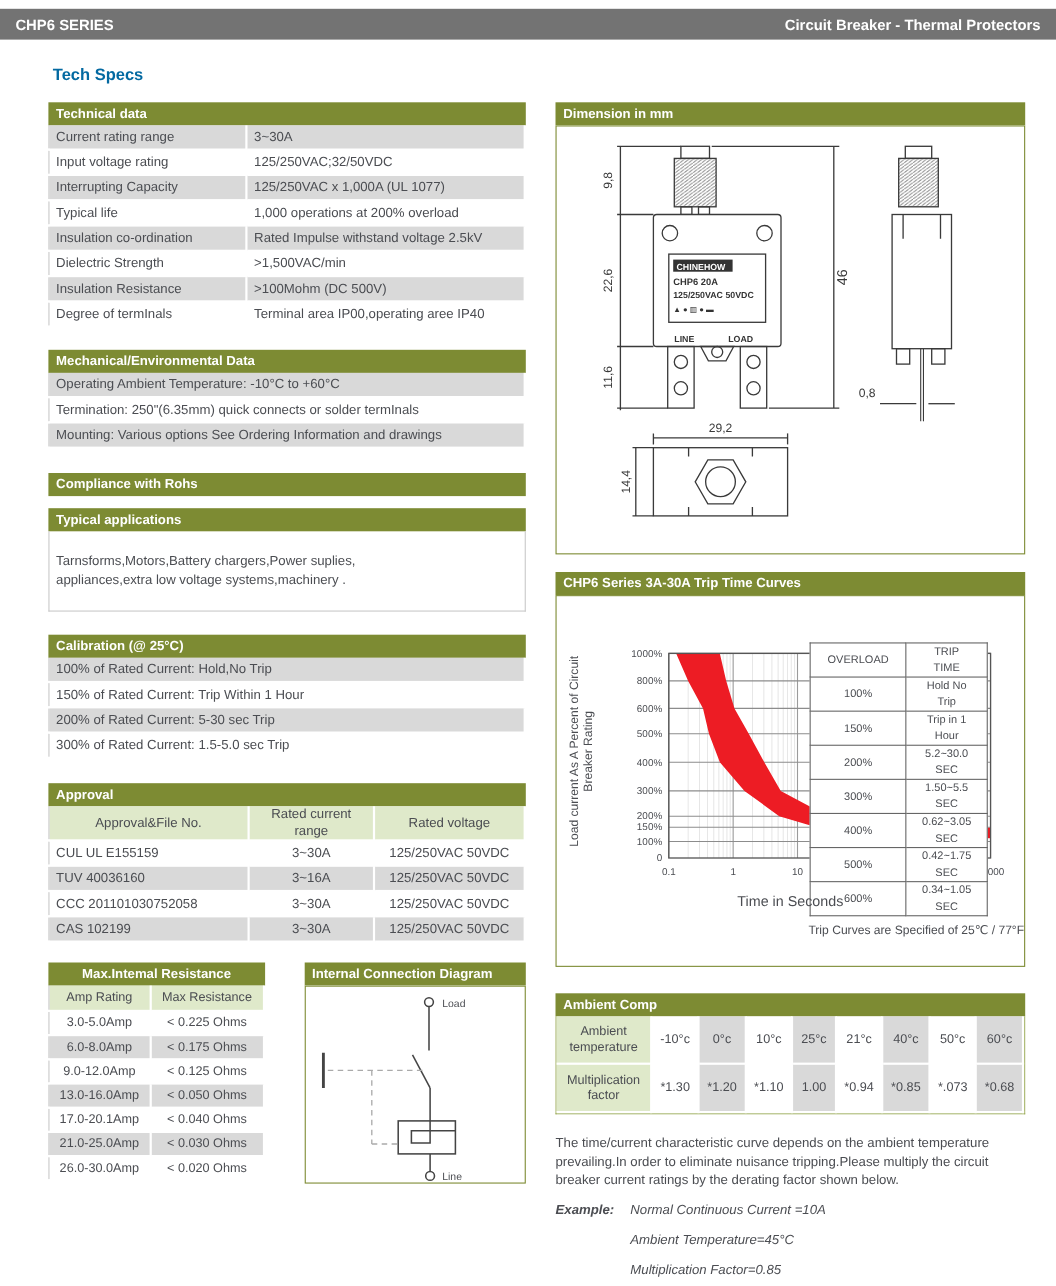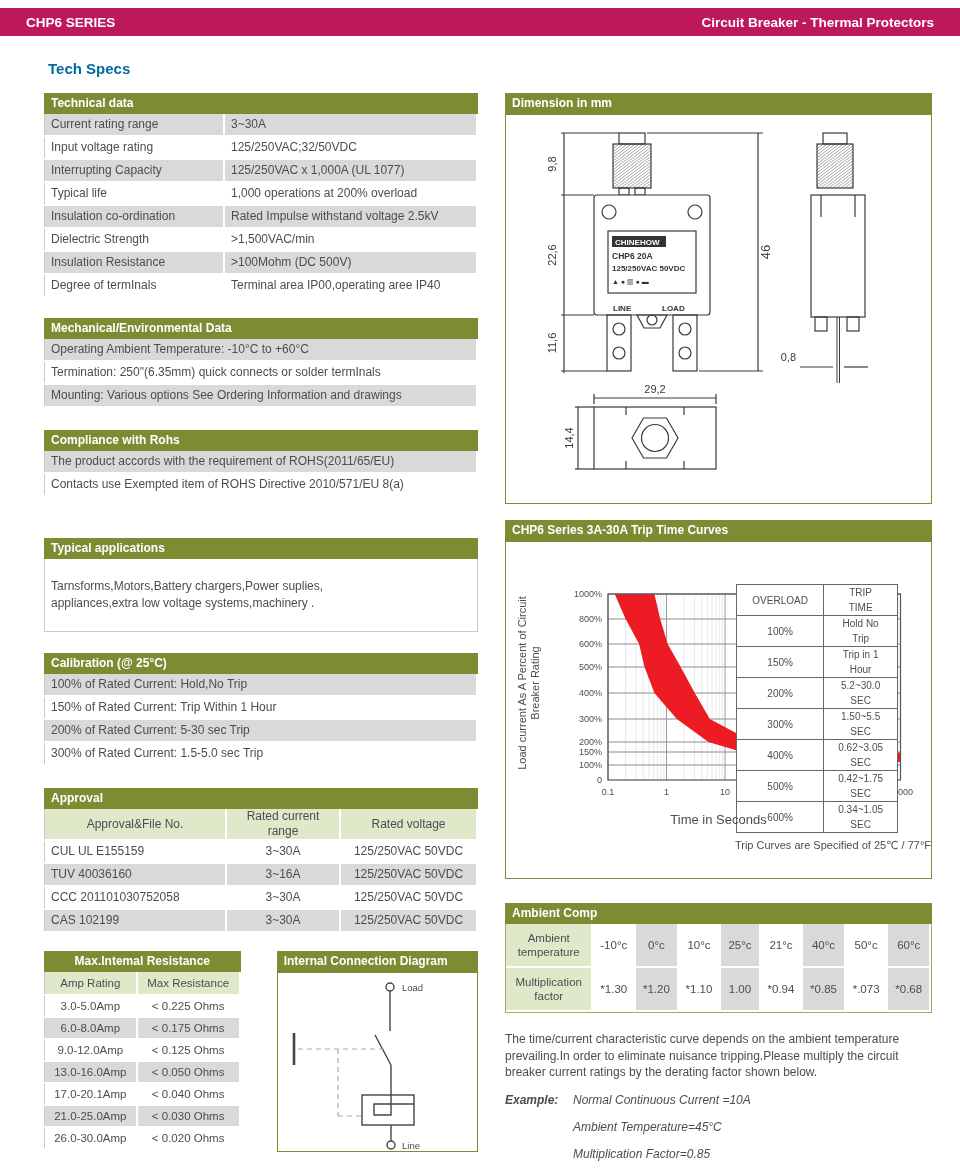--- a/index.html
+++ b/index.html
@@ -1,33 +1,33 @@
 <!DOCTYPE html>
 <html><head>
 <meta charset="utf-8">
 <style>
   html,body{margin:0;padding:0}
   body{width:960px;height:1169px;overflow:hidden;position:relative;background:#fff;
        font-family:"Liberation Sans","DejaVu Sans",sans-serif;color:#4b4d52;}
-  .banner{position:absolute;left:0;top:8px;width:960px;height:28px;background:#be185d;color:#fff;
+  .banner{position:absolute;left:0;top:8px;width:960px;height:28px;background:#737373;color:#fff;
           font-weight:bold;font-size:13.5px;display:flex;justify-content:space-between;align-items:center;
-          padding:0 26px;box-sizing:border-box}
+          padding:0 14px;box-sizing:border-box}
   .tech-title{position:absolute;left:48px;top:60px;font-size:15px;font-weight:bold;color:#0369a1}
   .colL{position:absolute;left:44px;top:93px;width:434px}
   .colR{position:absolute;left:505px;top:93px;width:427px}
   .sec-h{background:#7d8b33;color:#ffffff;font-weight:bold;font-size:12px;height:21px;line-height:21px;
          padding:0 7px;box-sizing:border-box}
   .sec-h.center{text-align:center}
   table{border-collapse:collapse;width:100%;font-size:12px;color:#4b4d52}
   .tbl{border:1px solid #c9c9c9;border-top:none}
   td,th{padding:0 6px;height:21px;line-height:15px;border-bottom:2px solid #fff;border-right:2px solid #fff}
   tr.g{background:#d9d9d9}
   tr.w{background:#fff}
   .kv .k{width:166px}
-  .mb20{margin-bottom:20px}.mb22{margin-bottom:22px}.mb23{margin-bottom:41px}.mb21{margin-bottom:21px}
+  .mb20{margin-bottom:20px}.mb22{margin-bottom:22px}.mb23{margin-bottom:11px}.mb21{margin-bottom:21px}
   .mb18{margin-bottom:18px}.mb16{margin-bottom:16px}.mb24{margin-bottom:24px}
   .app-box{border:1px solid #c9c9c9;border-top:none;padding:19px 6px;font-size:12px;line-height:17px;
            height:34px;white-space:pre-line}
   .appr th{background:#dfe9ca;font-weight:normal;text-align:center;height:24px}
   .appr td.c,.appr th{text-align:center}
   .appr .col1{width:168px}.appr .col2{width:100px}
   .res th{background:#dfe9ca;font-weight:normal;text-align:center;height:22px;font-size:11.5px}
   .res td{text-align:center;font-size:11.5px;height:20px}
   .bottom-row{display:flex}
   .res-wrap{width:207px}
@@ -120,30 +120,20 @@
           </tr>
       <tr class="g">
             <td>Mounting:  Various options See Ordering Information and drawings</td>
           </tr>
     </tbody>
       </table>
   </div>
 
   <div class="mb23">
     <div class="sec-h">Compliance with Rohs</div>
-    <table class="tbl">
-      <tbody>
-          <tr class="g">
-            <td>The product accords with the requirement of ROHS(2011/65/EU)</td>
-          </tr>
-      <tr class="w">
-            <td>Contacts use Exempted item of ROHS Directive 2010/571/EU 8(a)</td>
-          </tr>
-    </tbody>
-      </table>
   </div>
 
   <div class="mb21">
     <div class="sec-h">Typical applications</div>
     <div class="app-box">Tarnsforms,Motors,Battery chargers,Power suplies,
 appliances,extra low voltage systems,machinery .</div>
   </div>
 
   <div class="mb22">
     <div class="sec-h">Calibration (@ 25°C)</div>

